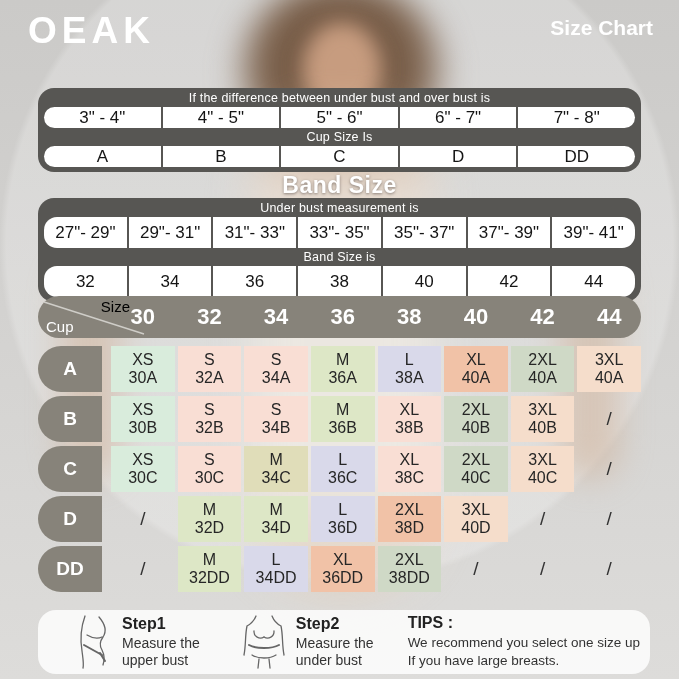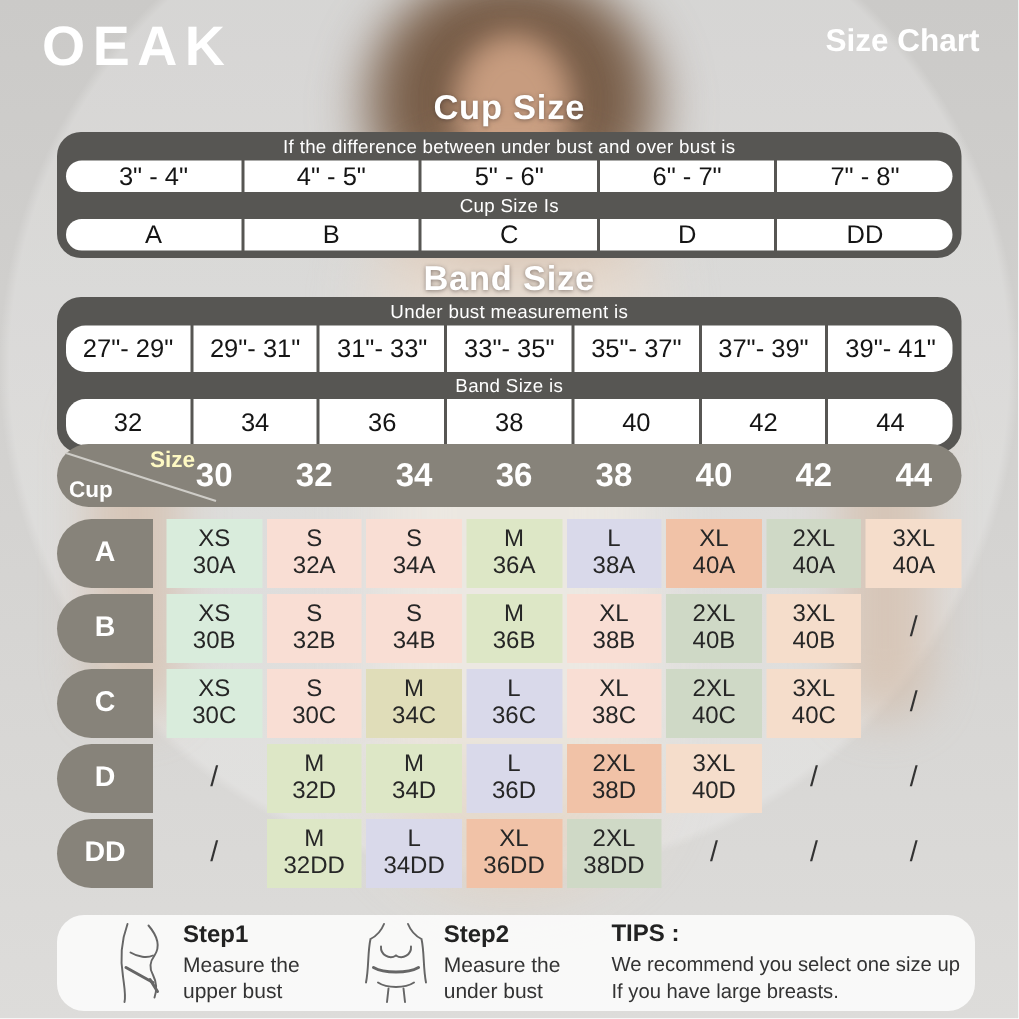--- a/index.html
+++ b/index.html
@@ -39,22 +39,22 @@
   .wcell{flex:1;background:#fff;display:flex;align-items:center;justify-content:center;
     font-size:17px;font-weight:500;color:#151515;}
   .cells-row .wcell:first-child{border-radius:13px 0 0 13px;}
   .cells-row .wcell:last-child{border-radius:0 13px 13px 0;}
 
   .mgrid{display:grid;grid-template-columns:70px repeat(8,1fr);column-gap:3px;}
   .matrix-header{position:absolute;left:38px;top:296px;width:603px;height:42px;
     background:var(--header-bar,#87837a);border-radius:21px;box-sizing:border-box;}
   .corner{position:relative;height:42px;overflow:visible;}
   .corner svg{position:absolute;left:2px;top:2px;}
-  .corner-size{position:absolute;top:2px;right:-22px;color:#fef9c3;font-size:15px;font-weight:700;}
-  .corner-cup{position:absolute;bottom:3px;left:8px;color:#fff;font-size:15px;font-weight:700;}
+  .corner-size{position:absolute;top:2px;right:-22px;color:#000000;font-size:15px;font-weight:400;}
+  .corner-cup{position:absolute;bottom:3px;left:8px;color:#fff;font-size:15px;font-weight:400;}
   .col-num{display:flex;align-items:center;justify-content:center;color:#ffffff;
     font-size:22px;font-weight:bold;}
 
   .matrix-rows{position:absolute;left:38px;top:346px;width:603px;display:flex;
     flex-direction:column;gap:4px;}
   .mrow{height:46px;}
   .rlabel{background:var(--header-bar,#87837a);border-radius:23px 0 0 23px;display:flex;
     align-items:center;justify-content:center;color:#fff;font-size:19px;font-weight:bold;
     width:64px;margin-right:4px;}
   .mcell{display:flex;flex-direction:column;align-items:center;justify-content:center;
@@ -81,21 +81,20 @@
 
   <div class="photo ph-hair"></div>
   <div class="photo ph-face"></div>
   <div class="photo ph-body"></div>
   <div class="photo ph-arm-l"></div>
   <div class="photo ph-arm-r"></div>
 
   <div class="logo">OEAK</div>
   <div class="page-title">Size Chart</div>
 
-  <div class="section-heading heading-cup">Cup Size</div>
   <div class="dark-table" id="cup-table">
     <div class="bar-label">If the  difference between under bust and over bust is</div>
     <div class="cells-row" id="cup-diff-row">
         <div class="wcell">3" -  4"</div>
         <div class="wcell">4" -  5"</div>
         <div class="wcell">5" -  6"</div>
         <div class="wcell">6" -  7"</div>
         <div class="wcell">7" -  8"</div>
       </div>
     <div class="bar-label">Cup Size Is</div>

